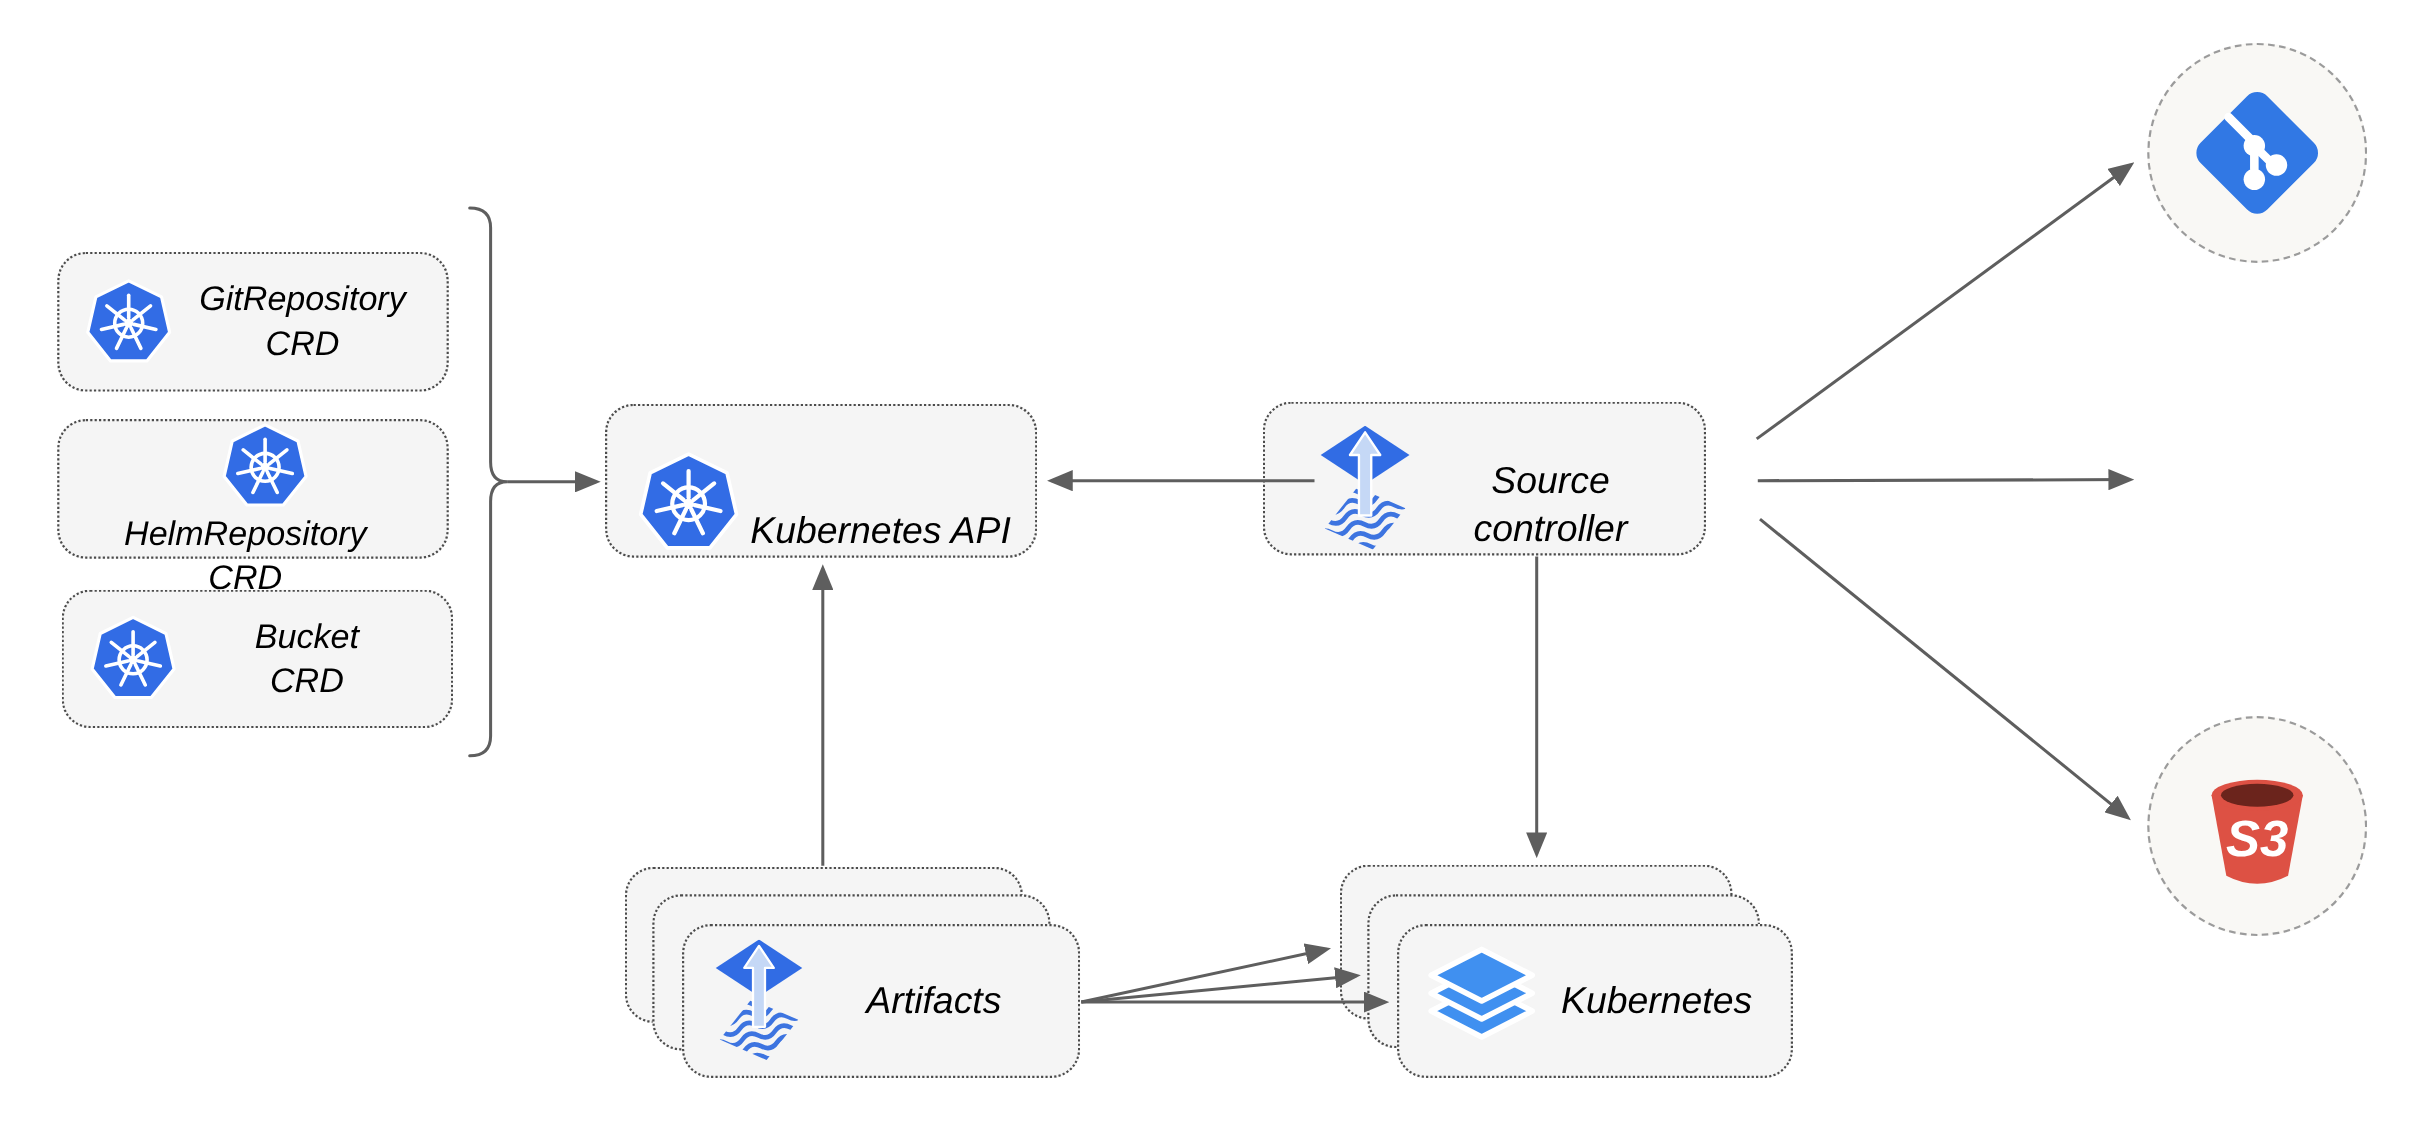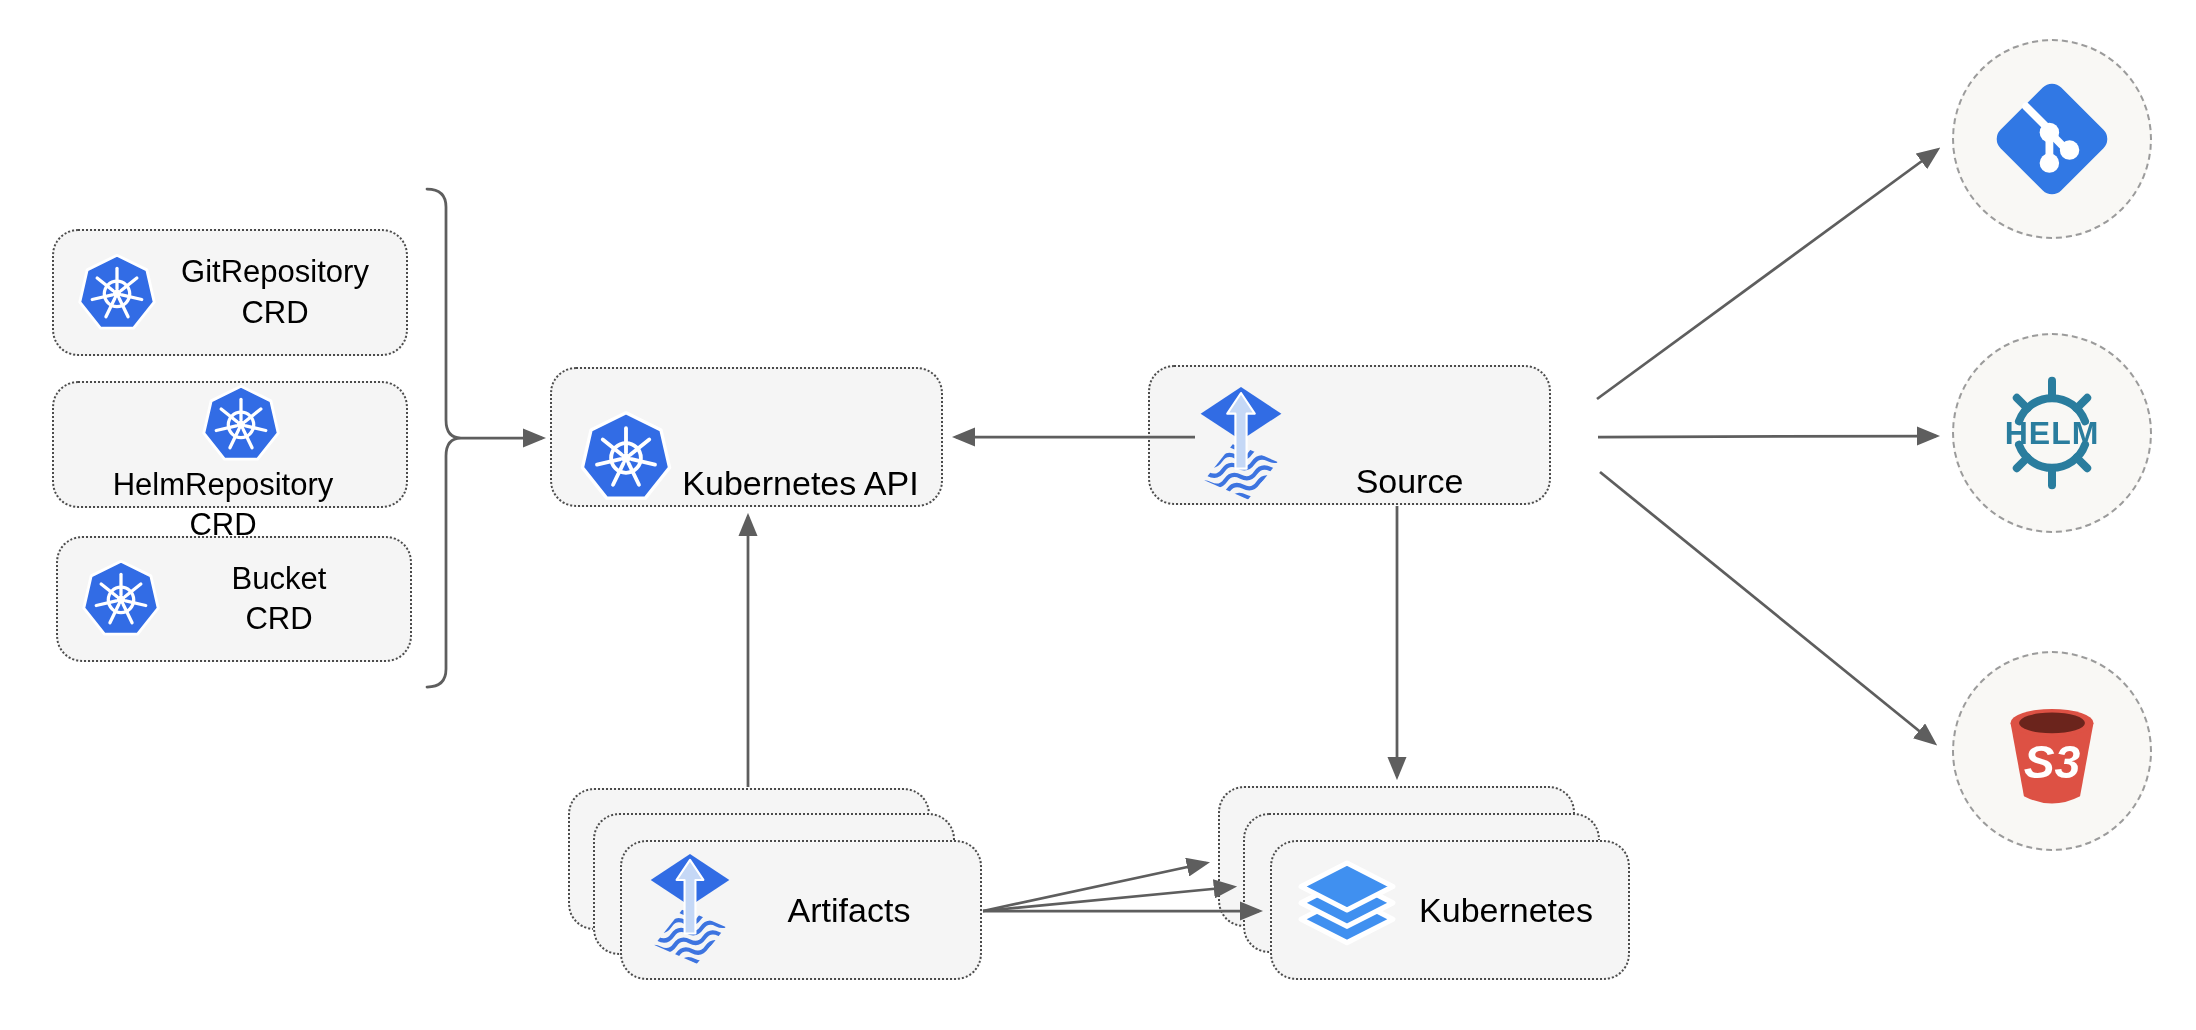--- a/index.html
+++ b/index.html
@@ -8,20 +8,21 @@
     font-family:"Liberation Sans", sans-serif;overflow:hidden;
   }
   .node{
     position:absolute;box-sizing:border-box;background:#F5F5F5;
     border:2px dotted #4b4b4b;border-radius:26px;
     display:flex;align-items:center;
   }
   .node .label{
     flex:1;text-align:center;color:#000;font-size:31px;line-height:1.3;
     padding-right:14px;
+    font-style:italic;
   }
   .label-lg{font-size:34px !important;}
   .icon{flex:0 0 auto;display:block;}
   .stackbox{
     position:absolute;box-sizing:border-box;background:#F5F5F5;
     border:2px dotted #4b4b4b;border-radius:26px;
   }
   .circle{
     position:absolute;box-sizing:border-box;width:200px;height:200px;
     border-radius:50%;background:#F9F8F5;border:2.5px dashed #9b9b9b;
@@ -130,20 +131,21 @@
       </svg>
     <div class="label label-lg">Kubernetes API</div>
   </div>
 
   <div class="node" style="left:1148px;top:365px;width:403px;height:140px;align-items:flex-end;">
     <svg class="icon" style="margin-left:48px;" width="86" height="116" viewBox="0 0 100 135">
         <use href="#sym-flux"></use>
       </svg>
     <div class="label label-lg">
       <div>Source</div>
+      <div>controller</div>
     </div>
   </div>
 
   <div class="stackbox" style="left:568px;top:788px;width:362px;height:142px;"></div>
   <div class="stackbox" style="left:593px;top:813px;width:362px;height:142px;"></div>
   <div class="node" style="left:620px;top:840px;width:362px;height:140px;">
     <svg class="icon" style="margin-left:26px;" width="84px" height="113" viewBox="0 0 100 135">
         <use href="#sym-flux"></use>
       </svg>
     <div class="label label-lg">Artifacts</div>
@@ -157,37 +159,20 @@
       </svg>
     <div class="label label-lg">Kubernetes</div>
   </div>
 
   <div class="circle" style="left:1952px;top:39px;">
     <svg width="130" height="130">
         <use href="#sym-git"></use>
       </svg>
   </div>
 
-  <div class="circle" style="left:1952px;top:333px;">
-    <div class="helm-wrap">
-      <svg width="128" height="128" viewBox="0 0 120 120">
-        <g stroke="#2A7D9E" stroke-width="7.5" fill="none" stroke-linecap="round">
-          <path d="M29,49 A33,33 0 0 1 91,49"></path>
-          <line x1="60" y1="25" x2="60" y2="11"></line>
-          <line x1="37" y1="37" x2="27" y2="27"></line>
-          <line x1="83" y1="37" x2="93" y2="27"></line>
-          <path d="M29,71 A33,33 0 0 0 91,71"></path>
-          <line x1="60" y1="95" x2="60" y2="109"></line>
-          <line x1="37" y1="83" x2="27" y2="93"></line>
-          <line x1="83" y1="83" x2="93" y2="93"></line>
-        </g>
-      </svg>
-      <span class="helm-word">HELM</span>
-    </div>
-  </div>
 
   <div class="circle" style="left:1952px;top:651px;font-style:italic;">
     <svg class="s3-svg" width="122" height="122" viewBox="0 0 100 100">
       <path d="M16,27 L27,87 Q50,99 73,87 L84,27 Z" fill="#DD5144"></path>
       <ellipse cx="50" cy="27" rx="34" ry="11.5" fill="#DD5144"></ellipse>
       <ellipse cx="50" cy="27" rx="27" ry="8.5" fill="#6B241C"></ellipse>
       <text x="50" y="72" text-anchor="middle" font-size="38" font-weight="bold" fill="#ffffff">S3</text>
     </svg>
   </div>
 

